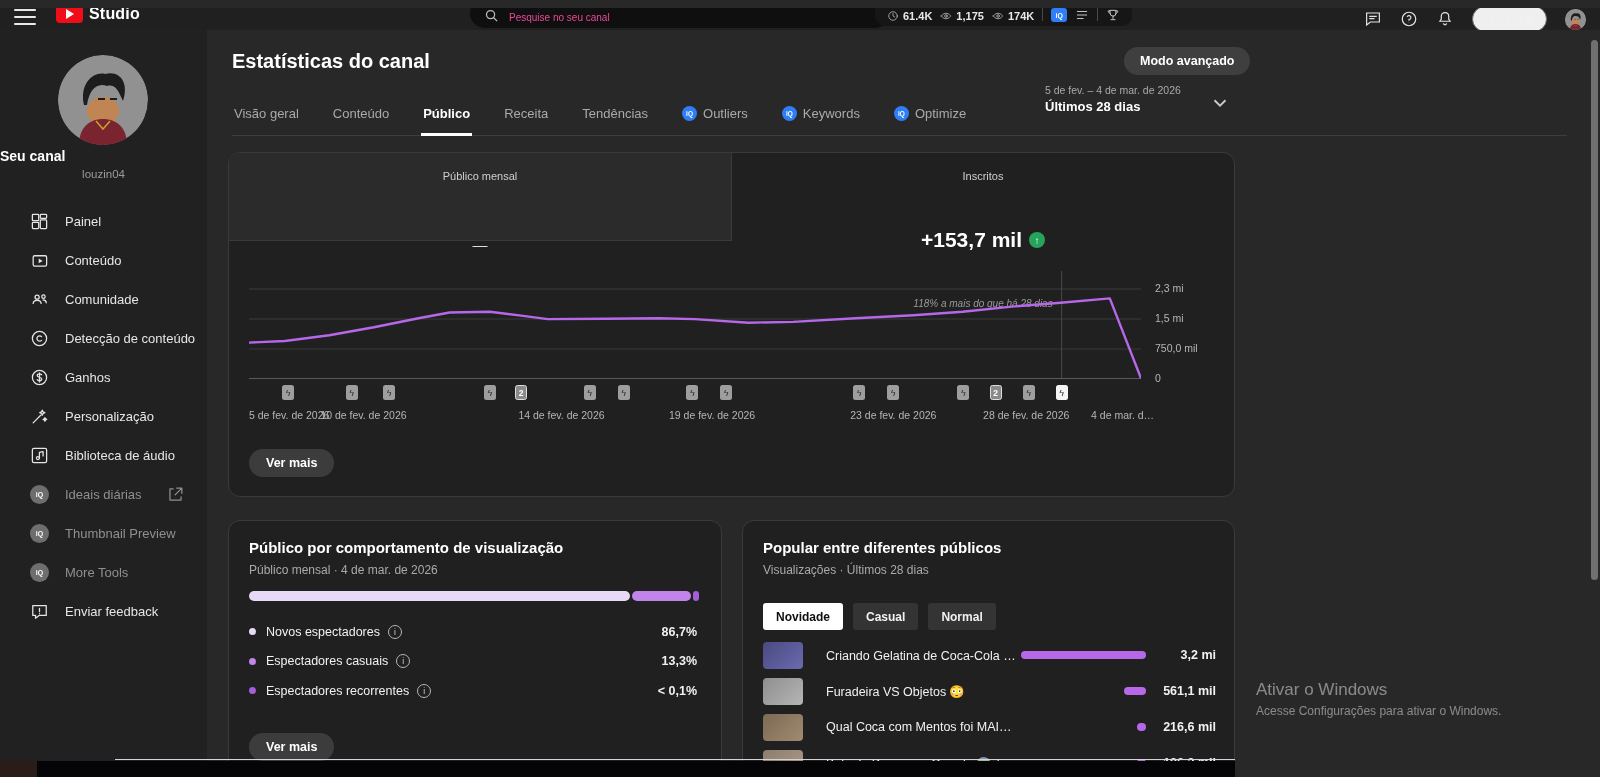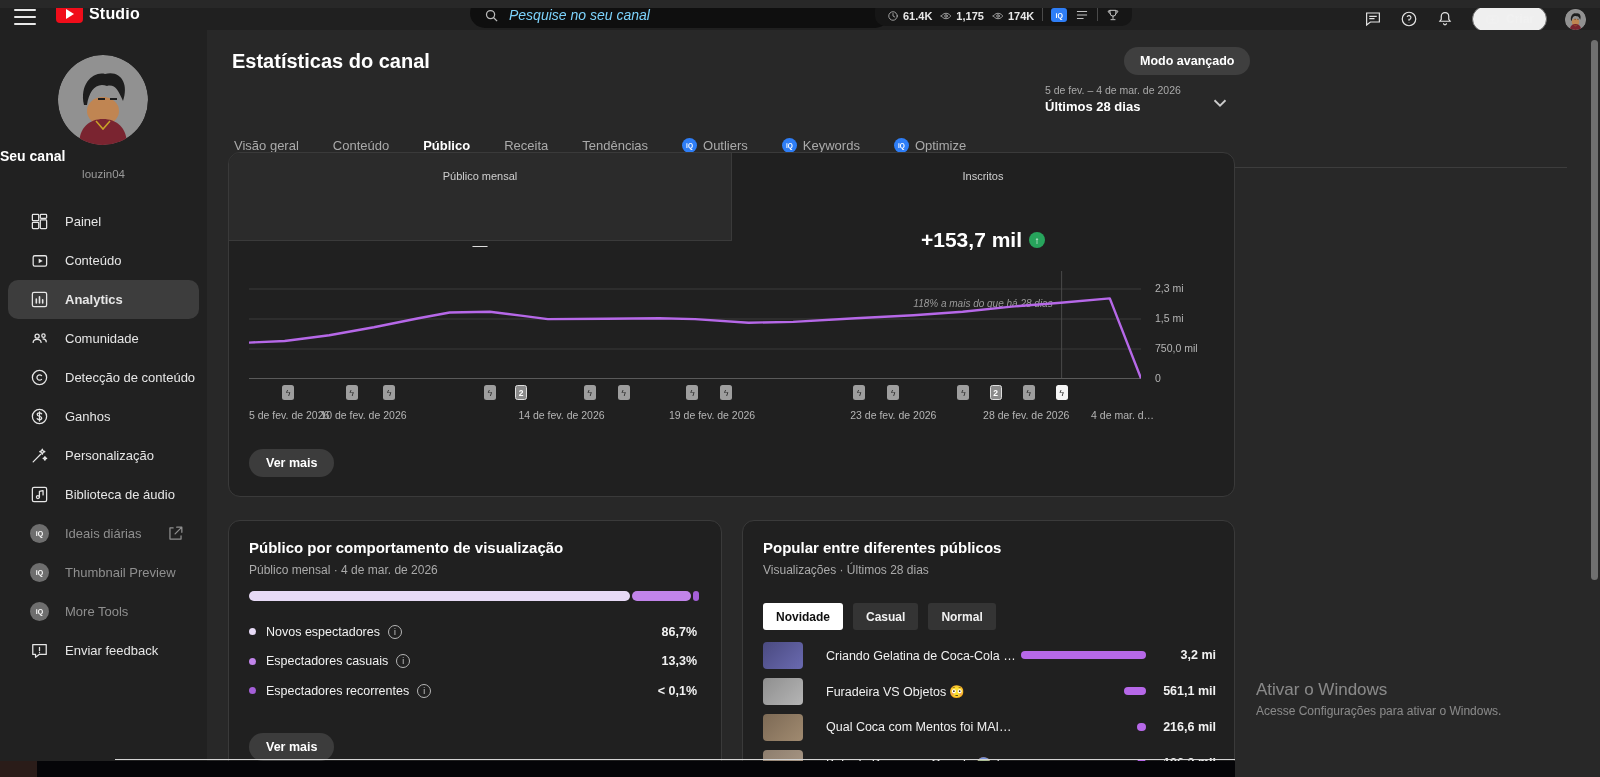--- a/index.html
+++ b/index.html
@@ -10,21 +10,21 @@
   
   .topbar { position:absolute; left:0; top:8px; width:1600px; height:22px; background:#202020; z-index:40; overflow:hidden; }
   .hamburger { position:absolute; left:14px; top:1px; width:22px; height:16px; display:flex; flex-direction:column; justify-content:space-between; cursor:pointer; }
   .hamburger i { display:block; height:2px; background:#e8e8e8; border-radius:1px; }
   .logo { position:absolute; left:56px; top:-4px; display:flex; align-items:center; gap:6px; }
   .logo-badge { width:27px; height:19px; background:#f00d1a; border-radius:4px; display:grid; place-items:center; }
   .logo-badge .play { width:0; height:0; border-left:8px solid #fff; border-top:5px solid transparent; border-bottom:5px solid transparent; }
   .logo-text { font-size:16px; font-weight:bold; letter-spacing:.2px; color:#fff; }
   .searchbar { position:absolute; left:470px; top:-10px; width:420px; height:30px; background:#0f0f0f; border-radius:15px; display:flex; align-items:flex-end; padding:0 14px 5px 14px; gap:10px; }
   .searchbar .ic { width:15px; height:15px; color:#bbb; }
-  .search-ph { font-size:14px; color:#7dd3fc;font-style:italic; }
+  .search-ph { font-size:10px; color:#ec4899; }
   .stats-pill { position:absolute; left:875px; top:-8px; height:26px; background:#161616; border-radius:10px; display:flex; align-items:flex-end; gap:8px; padding:0 12px 4px 12px; }
   .stat { display:flex; align-items:center; gap:4px; font-size:11px; font-weight:bold; color:#e8e8e8; }
   .stat .ic { width:12px; height:12px; color:#bdbdbd; }
   .pill-sep { width:1px; height:13px; background:#4a4a4a; align-self:flex-end; margin-bottom:1px; }
   .vidiq-badge { width:16px; height:14px; background:#2e7ef7; border-radius:3px; color:#fff; font-size:7px; font-weight:bold; display:grid; place-items:center; }
   .pill-ic { width:14px; height:14px; color:#cfcfcf; }
   .tb-right { position:absolute; right:14px; top:-2px; display:flex; align-items:center; gap:18px; }
   .tb-ic { width:18px; height:18px; color:#e3e3e3; cursor:pointer; }
   .create-btn { display:flex; align-items:center; gap:6px; border:1px solid #6a6a6a; border-radius:14px; height:26px; padding:0 12px; font-size:12px; font-weight:bold; color:#f1f1f1; cursor:pointer; }
   .create-btn .ic { width:15px; height:15px; }
@@ -44,21 +44,21 @@
   .sb-label { font-size:13px; white-space:nowrap; }
   .sb-ext { margin-left:auto; margin-right:14px; width:13px; height:13px; color:#9a9a9a; }
   .vidiq-dot { width:19px; height:19px; flex:none; border-radius:50%; background:#6e6e6e; color:#fff; font-size:7px; font-weight:bold; display:grid; place-items:center; }
 
   
   .main { position:absolute; left:207px; top:22px; width:1393px; height:755px; background:#282828; overflow:hidden; }
   .page-title { position:absolute; left:25px; top:28px; font-size:20px; font-weight:bold; color:#fff; }
   .adv-btn { position:absolute; left:917px; top:25px; height:28px; padding:0 16px; background:#3f3f3f; border:none; border-radius:14px; color:#fff; font-size:12.5px; font-weight:bold; display:flex; align-items:center; cursor:pointer; font-family:inherit; }
   .tabs { position:absolute; left:25px; top:76px; width:1335px; display:flex; gap:30px; border-bottom:1px solid #3d3d3d; }
   .tab { display:flex; align-items:flex-end; gap:6px; padding:8px 2px 12px 2px; font-size:13px; color:#aaa; cursor:pointer; border-bottom:3px solid transparent; margin-bottom:-1px; }
-  .tab.active { color:#fff; font-weight:bold; border-bottom-color:#fff;margin-top:32px; }
+  .tab.active { color:#fff; font-weight:bold; border-bottom-color:#fff; }
   .tab-iq { width:15px; height:15px; border-radius:50%; background:#2e7ef7; color:#fff; font-size:6.5px; font-weight:bold; display:grid; place-items:center; }
   .date-sel { position:absolute; left:838px; top:62px; width:200px; cursor:pointer; }
   .date-range { font-size:10.5px; color:#aaa; }
   .date-preset { font-size:13px; font-weight:bold; color:#fff; margin-top:3px; }
   .date-chevron { position:absolute; left:1002px; top:70px; width:22px; height:22px; color:#ccc; cursor:pointer; }
 
   .card { position:absolute; background:#202020; border:1px solid #3a3a3a; border-radius:12px; }
   
   .ov-card { left:21px; top:130px; width:1007px; height:345px; overflow:hidden; }
   .metric-head { position:absolute; left:0; top:0; width:100%; height:88px; display:flex; }
@@ -222,27 +222,20 @@
             <rect x="3" y="13" width="8" height="8" rx="1"></rect>
           </svg>
           <span class="sb-label">Painel</span>
         </div>
         <div class="sb-item">
           <svg class="ic " viewBox="0 0 24 24" fill="none" stroke="currentColor" stroke-width="1.6" stroke-linecap="round" stroke-linejoin="round">
             <rect x="4" y="6" width="17" height="13" rx="2"></rect>
             <path d="M11 9.5v6l5-3z" fill="currentColor" stroke="none"></path>
           </svg>
           <span class="sb-label">Conteúdo</span>
-        </div>
-        <div class="sb-item active">
-          <svg class="ic " viewBox="0 0 24 24" fill="none" stroke="currentColor" stroke-width="1.6" stroke-linecap="round" stroke-linejoin="round">
-            <rect x="3" y="3" width="18" height="18" rx="2"></rect>
-            <path d="M8 16.5v-5M12 16.5v-8M16 16.5v-4" stroke-width="2"></path>
-          </svg>
-          <span class="sb-label">Analytics</span>
         </div>
         <div class="sb-item">
           <svg class="ic " viewBox="0 0 24 24" fill="none" stroke="currentColor" stroke-width="1.6" stroke-linecap="round" stroke-linejoin="round">
             <circle cx="9" cy="9" r="2.6"></circle>
             <path d="M4 17c0-2.5 2.2-4 5-4s5 1.5 5 4"></path>
             <circle cx="17" cy="8.4" r="2.1"></circle>
             <path d="M16.5 12.6c2.3.2 4 1.6 4 3.6"></path>
           </svg>
           <span class="sb-label">Comunidade</span>
         </div>

